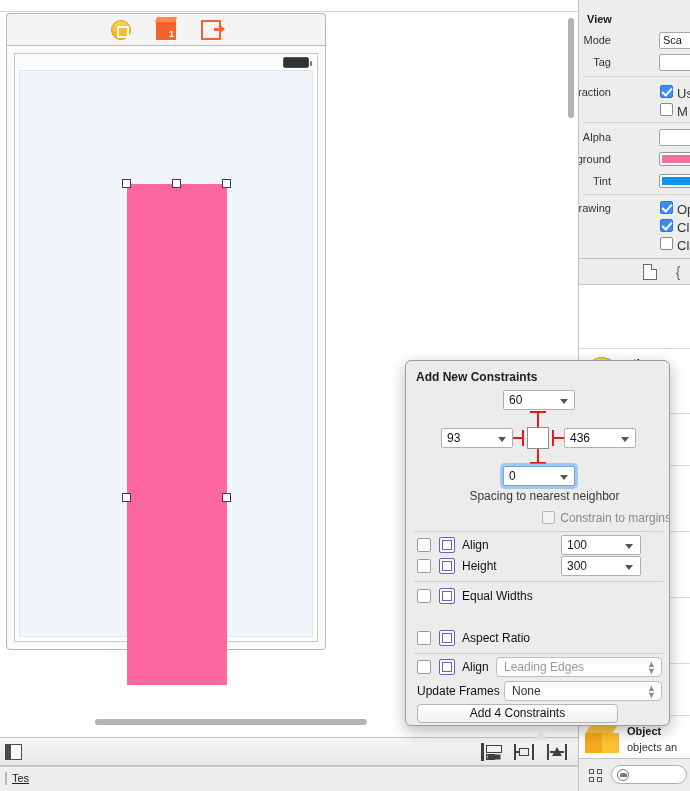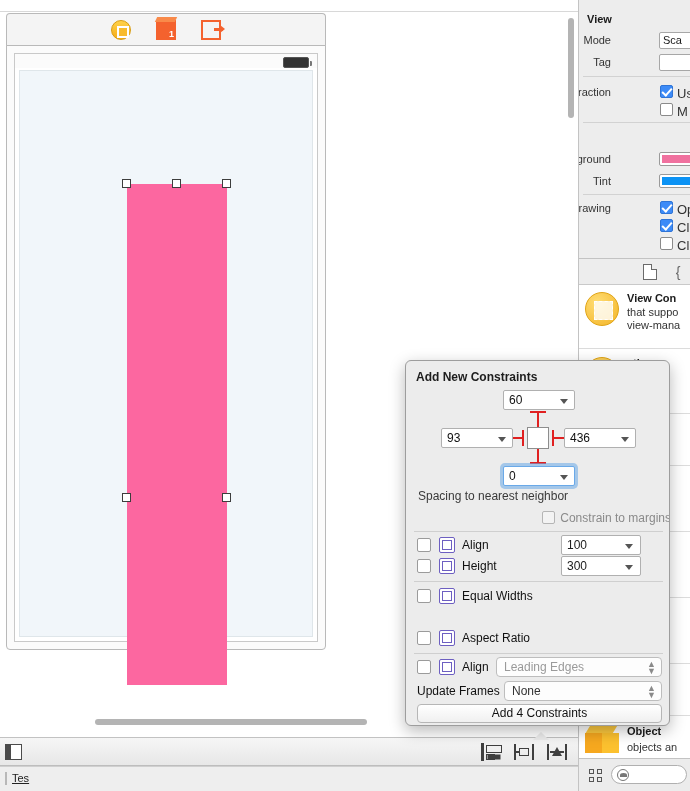--- a/index.html
+++ b/index.html
@@ -249,21 +249,21 @@
   .strut.v{ width:2px;}
   .strut.h{ height:2px;}
   .cap{ position:absolute; background:#e02020;}
 
   #center-box{
     position:absolute; left:121px; top:66px; width:22px; height:22px;
     background:#fff; border:1px solid #8d8d8d;
   }
 
   #spacing-label{
-    position:absolute; left:0; top:128px; width:265px; 
+    position:absolute; left:0; top:128px; width:265px; text-align:center;
     font-size:12px; color:#3a3a3a;padding-left:12px;
   }
   #margins-row{
     position:absolute; left:0; top:150px; width:265px; text-align:right; font-size:12px; color:#8a8a8a;
   }
   #margins-row .mcbx{
     display:inline-block; width:13px; height:13px; border:1px solid #b5b5b5; background:#f3f3f3;
     border-radius:2px; vertical-align:-2px; margin-right:5px;
   }
 
@@ -287,21 +287,21 @@
     position:absolute; height:20px; background:#fdfdfd;
     border:1px solid #bdbdbd; border-radius:4px; font-size:12px; color:#333;
   }
   .pull .val{ position:absolute; left:7px; top:2px;}
   .pull .chev{ position:absolute; right:6px; top:3px; width:8px; height:14px; color:#8a8a8a;
      font-size:9px; line-height:7px; text-align:center;}
   .pull.dim .val{ color:#9a9a9a;}
 
   #update-label{ position:absolute; left:11px; top:323px; font-size:12px; color:#111;}
   #add-btn{
-    position:absolute; left:11px; top:343px; width:245px; height:19px;
+    position:absolute; left:11px; top:343px; width:201px; height:19px;
     background: linear-gradient(#ffffff,#f0f0f0);
     border:1px solid #b6b6b6; border-radius:4px;
     text-align:center; font-size:12px; color:#111; line-height:17px;
   }
 </style>
 </head>
 <body>
 
 <div id="root">
 
@@ -380,20 +380,24 @@
       <div class="cbx on"></div>
       <div class="cbx-text">Us</div>
     </div>
     <div class="insp-row" style="top:101px;">
       <div class="cbx"></div>
       <div class="cbx-text">M</div>
     </div>
 
     <div class="insp-sep" style="top:122px;"></div>
 
+    <div class="insp-row" style="top:128px;">
+      <div class="insp-label">Alpha</div>
+      <div class="insp-field"></div>
+    </div>
 
     <div class="insp-row" style="top:150px;">
       <div class="insp-label">Background</div>
       <div class="swatch">
         <i id="bg-swatch" style="background: rgb(240, 113, 159);"></i>
       </div>
     </div>
 
     <div class="insp-row" style="top:172px;">
       <div class="insp-label">Tint</div>
@@ -418,28 +422,20 @@
       <div class="cbx-text">Cl</div>
     </div>
   </div>
 
   <div id="library">
     <div id="lib-tabs">
       <div class="lib-tab ic-file"></div>
       <div class="lib-tab ic-brace">{</div>
     </div>
 
-    <div class="lib-row" style="top:27px;height:62px;">
-      <div class="lib-icon"></div>
-      <div class="lib-title">View Con</div>
-      <div class="lib-desc">
-        <div>that suppo</div>
-        <div>view-mana</div>
-      </div>
-    </div>
     <div class="lib-sep" style="top:89px;"></div>
 
     <div class="lib-row" style="top:92px;height:62px;">
       <div class="lib-icon"></div>
       <div class="lib-title">atio</div>
       <div class="lib-desc">
         <div>ler t</div>
         <div>n a h</div>
       </div>
     </div>

